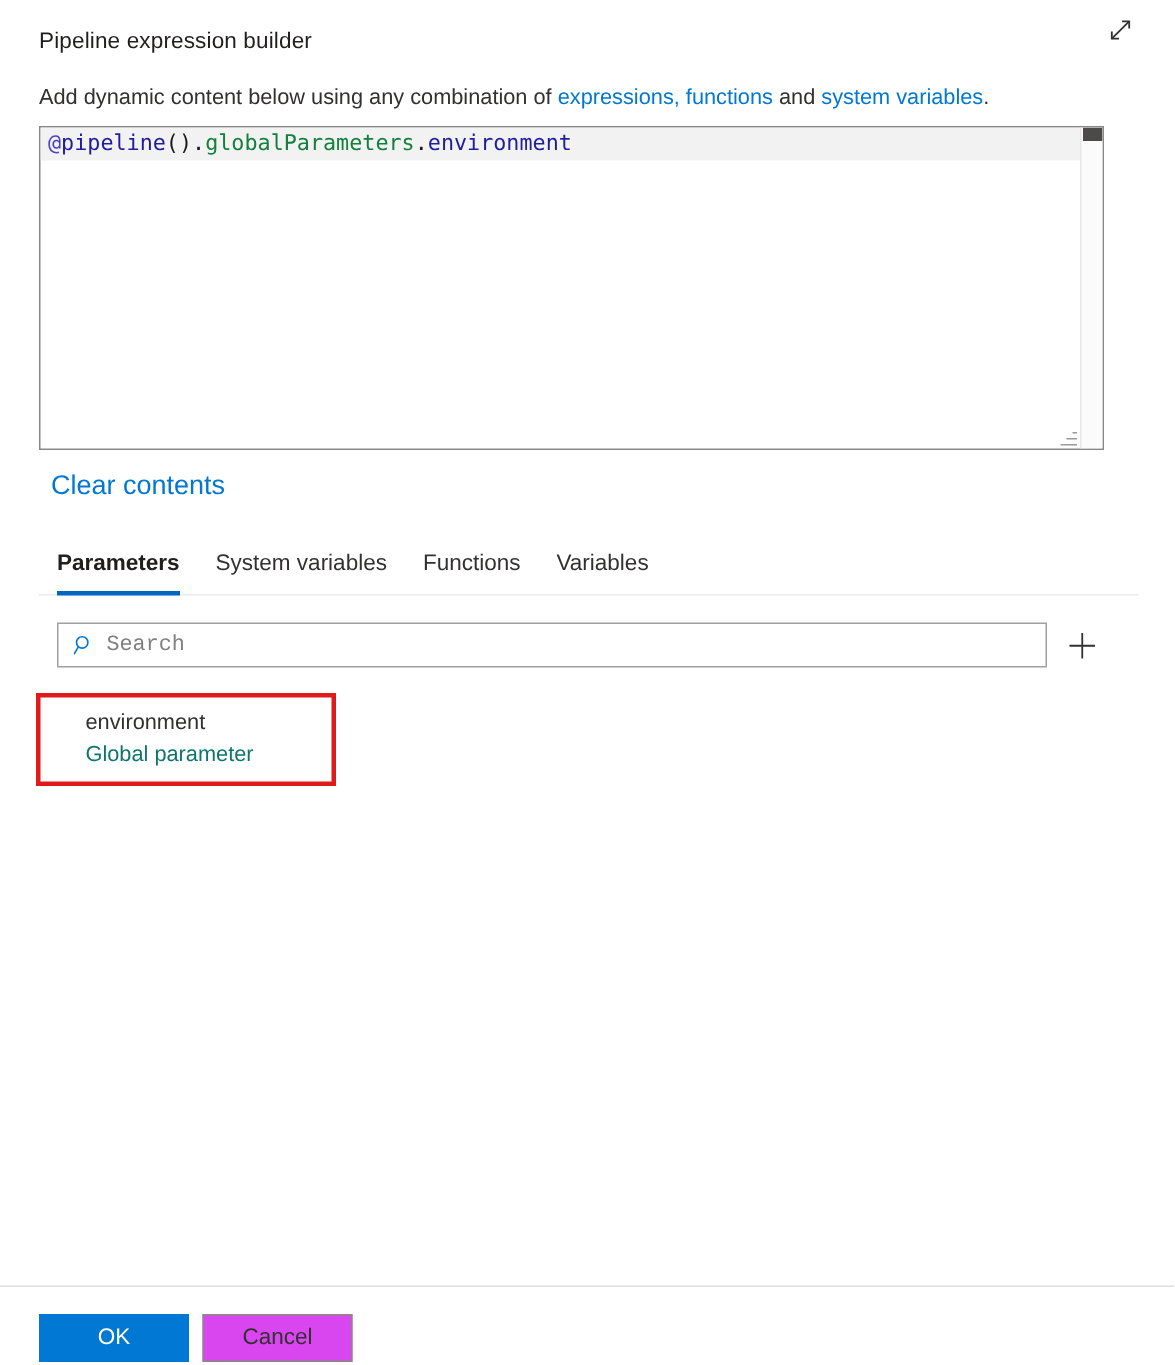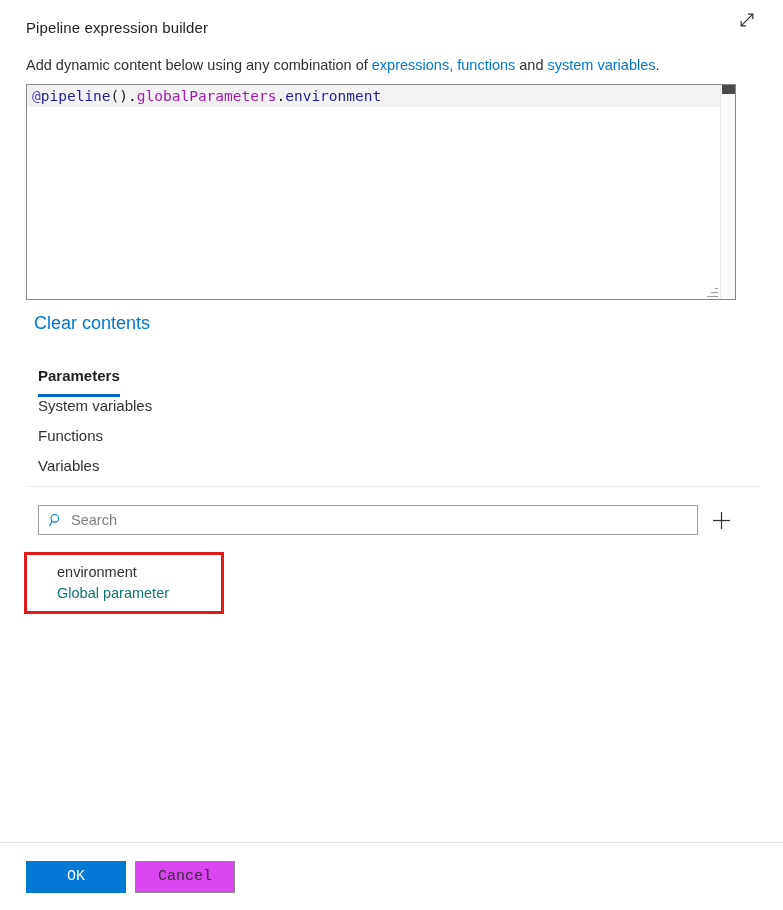--- a/index.html
+++ b/index.html
@@ -83,21 +83,21 @@
     line-height: 22px;
     padding: 0 4px 0 5px;
     font-family: "DejaVu Sans Mono", "Liberation Mono", monospace;
     font-size: 14.5px;
     white-space: pre;
     background: #f2f2f2;
   }
   .tok-at      { color: #4a43c8; }
   .tok-fn      { color: #1f1f9e; text-align: right; }
   .tok-punct   { color: #1a1a1a; }
-  .tok-prop    { color: #a21caf; }
+  .tok-prop    { color: #15803d; }
   .tok-plain   { color: #1f1f9e; }
 
   
   .editor-scrollbar {
     position: absolute;
     top: 0;
     right: 0;
     width: 15px;
     height: 100%;
     background: #fbfbfb;
@@ -137,24 +137,23 @@
     color: #0078d4;
     cursor: pointer;
     text-decoration: none;
   }
 
   
   .tabs {
     margin: 32px 0 0 26px;
     width: 733px;
     display: flex;
-    align-items: flex-start;
+    align-items: center;
     border-bottom: 1px solid #edebe9;
     box-sizing: border-box;
-    flex-direction: column;
   }
   .tab {
     position: relative;
     padding: 0 12px 10px 12px;
     font-size: 15px;
     color: #323130;
     cursor: pointer;
     background: transparent;
     border: none;
     font-family: inherit;
@@ -194,21 +193,21 @@
   .search-box .mag {
     flex: 0 0 auto;
     margin: 0 8px 0 2px;
     display: flex;
     align-items: center;
   }
   .search-input {
     flex: 1;
     border: none;
     outline: none;
-    font-family: Liberation Sans, sans-serif;
+    font-family: Liberation Mono, monospace;
     font-size: 14.5px;
     color: #323130;
     background: transparent;
     padding: 0;
     height: 30px;
   }
   .search-input::placeholder { color: #808080; opacity: 1; }
   .add-btn {
     flex: 0 0 auto;
     margin-left: 10px;
@@ -255,25 +254,24 @@
     box-sizing: border-box;
     pointer-events: none;
   }
 
   
   .footer {
     position: absolute;
     left: 0;
     bottom: 0;
     width: 783px;
-    height: 68px;
+    height: 53px;
     border-top: 1px solid #e1dfdd;
     box-sizing: border-box;
     background: #ffffff;
-    font-family: Liberation Mono, monospace;
   }
   .footer-inner {
     display: flex;
     align-items: center;
     gap: 9px;
     padding: 18px 0 0 26px;
   }
   .btn {
     height: 32px;
     min-width: 100px;

